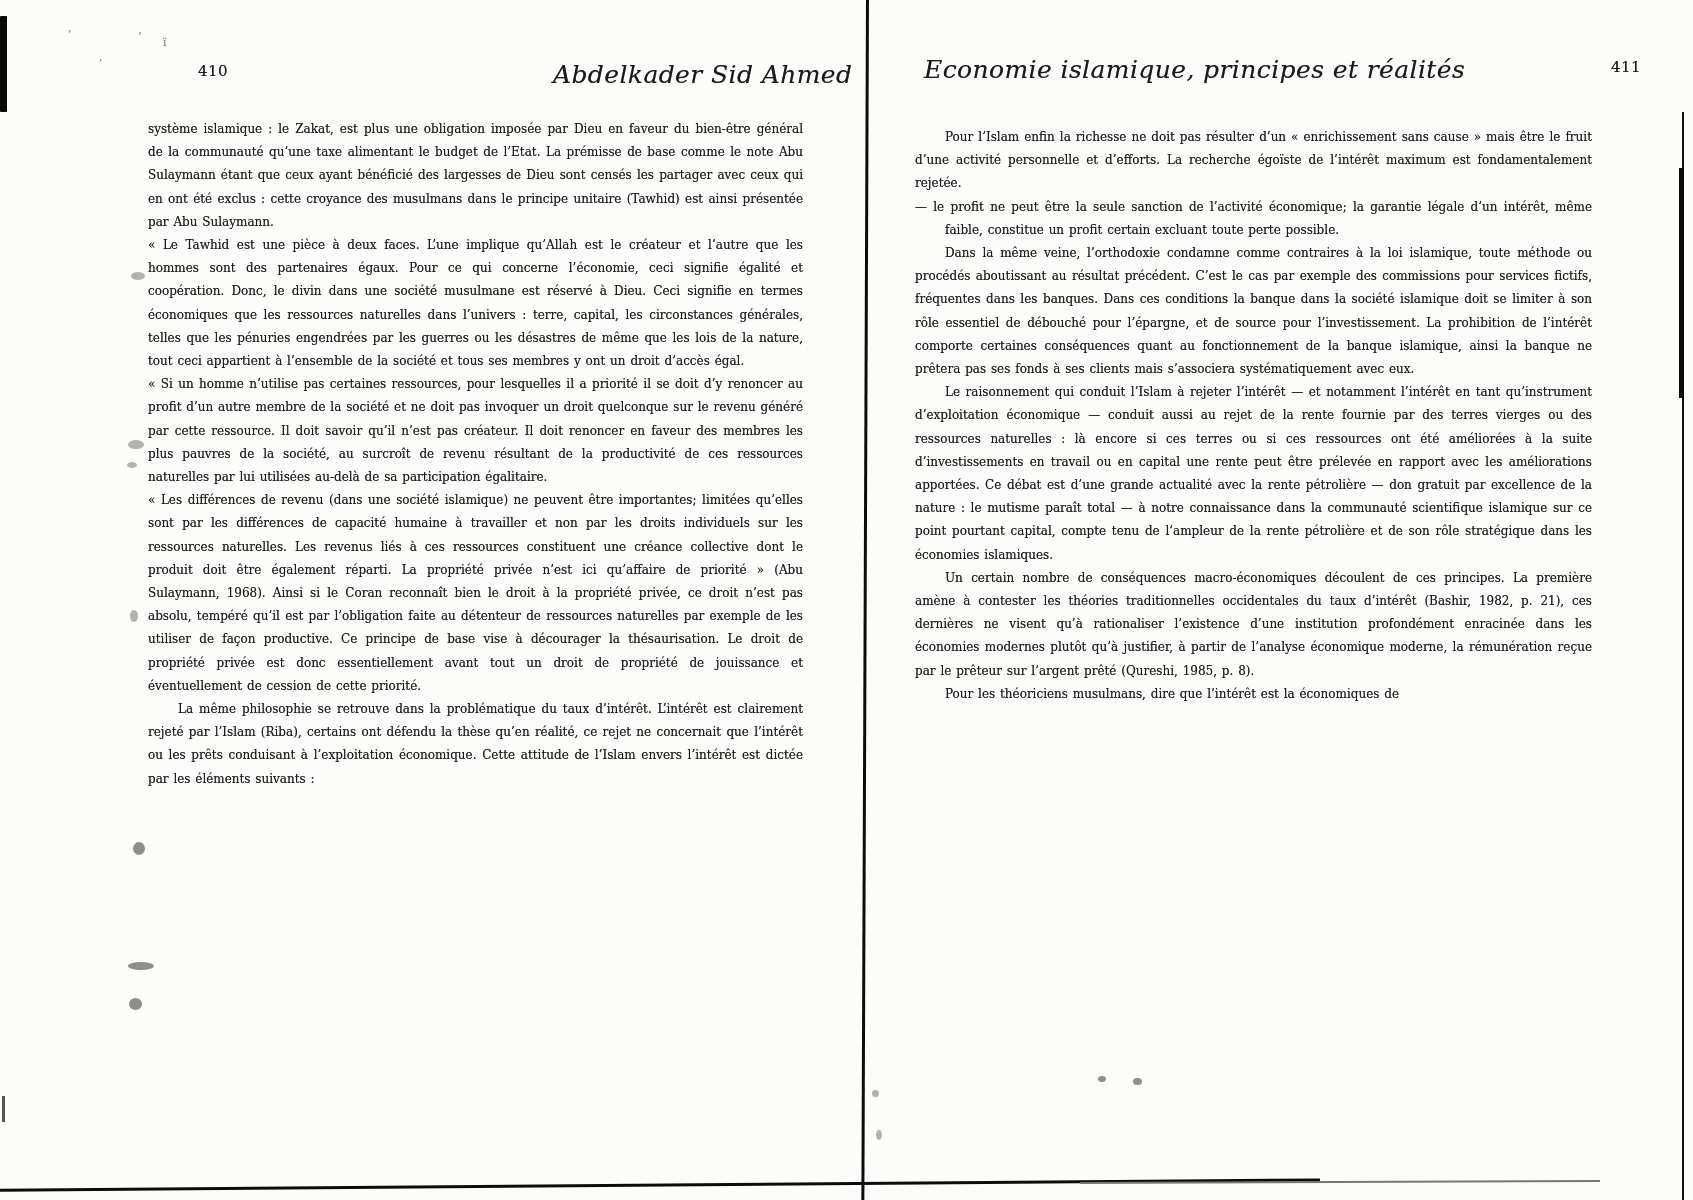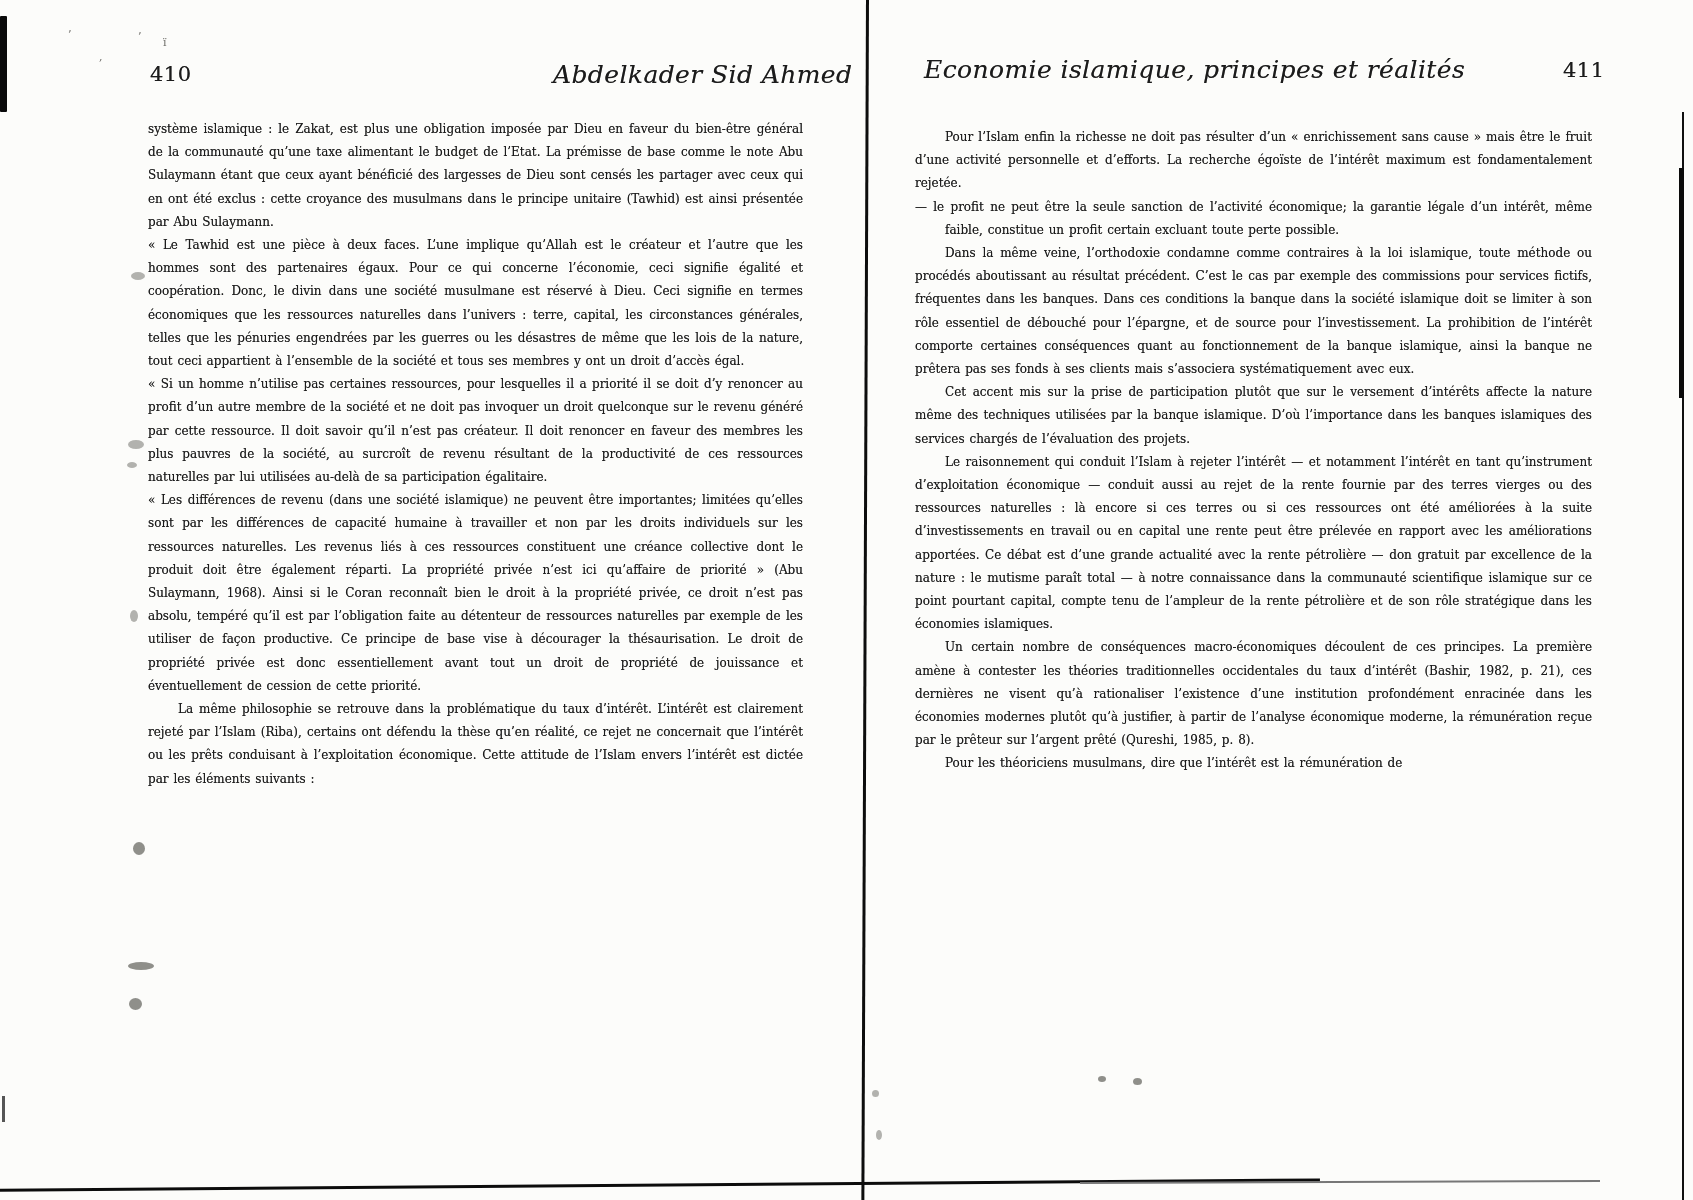--- a/index.html
+++ b/index.html
@@ -5,21 +5,21 @@
   html,body{margin:0;padding:0;background:#e8e8e6;}
   .scan{
     position:relative;
     width:1693px;height:1200px;
     background:#fcfcfa;
     overflow:hidden;
     font-family:"DejaVu Serif","Liberation Serif",serif;
     color:#1b1b1b;
   }
   
-  .pagenum{position:absolute;font-size:21px;letter-spacing:.5px;text-shadow:0 0 .5px rgba(0,0,0,.55);}
+  .pagenum{position:absolute;font-size:15px;letter-spacing:.5px;text-shadow:0 0 .5px rgba(0,0,0,.55);margin-left:48px;}
   .running{position:absolute;font-style:italic;font-size:25px;letter-spacing:.4px;text-shadow:0 0 .4px rgba(0,0,0,.5);}
   
   .body{
     position:absolute;
     font-size:12px;line-height:23.2px;
     text-align:justify;
     text-shadow:0 0 .45px rgba(10,10,10,.55);
     word-spacing:1px;
   }
   .body-left{left:148px;top:118px;width:655px;}
@@ -57,24 +57,23 @@
       </div>
   </div>
 
   <div>
     <span class="running" style="left:915px;top:55px;margin-left:9px;">Economie islamique, principes et réalités</span>
     <span class="pagenum" style="left:1563px;top:58px;">411</span>
     <div class="body body-right">
         <p class="para indent gap">Pour l’Islam enfin la richesse ne doit pas résulter d’un « enrichissement sans cause » mais être le fruit d’une activité personnelle et d’efforts. La recherche égoïste de l’intérêt maximum est fondamentalement rejetée.</p>
         <p class="para dash">— le profit ne peut être la seule sanction de l’activité économique; la garantie légale d’un intérêt, même faible, constitue un profit certain excluant toute perte possible.</p>
         <p class="para indent">Dans la même veine, l’orthodoxie condamne comme contraires à la loi islamique, toute méthode ou procédés aboutissant au résultat précédent. C’est le cas par exemple des commissions pour services fictifs, fréquentes dans les banques. Dans ces conditions la banque dans la société islamique doit se limiter à son rôle essentiel de débouché pour l’épargne, et de source pour l’investissement. La prohibition de l’intérêt comporte certaines conséquences quant au fonctionnement de la banque islamique, ainsi la banque ne prêtera pas ses fonds à ses clients mais s’associera systématiquement avec eux.</p>
-        <p class="para indent">Cet accent mis sur la prise de participation plutôt que sur le versement d’intérêts affecte la nature même des techniques utilisées par la banque islamique. D’où l’importance dans les banques islamiques des services chargés de l’évaluation des projets.</p>
         <p class="para indent">Le raisonnement qui conduit l’Islam à rejeter l’intérêt — et notamment l’intérêt en tant qu’instrument d’exploitation économique — conduit aussi au rejet de la rente fournie par des terres vierges ou des ressources naturelles : là encore si ces terres ou si ces ressources ont été améliorées à la suite d’investissements en travail ou en capital une rente peut être prélevée en rapport avec les améliorations apportées. Ce débat est d’une grande actualité avec la rente pétrolière — don gratuit par excellence de la nature : le mutisme paraît total — à notre connaissance dans la communauté scientifique islamique sur ce point pourtant capital, compte tenu de l’ampleur de la rente pétrolière et de son rôle stratégique dans les économies islamiques.</p>
         <p class="para indent">Un certain nombre de conséquences macro-économiques découlent de ces principes. La première amène à contester les théories traditionnelles occidentales du taux d’intérêt (Bashir, 1982, p. 21), ces dernières ne visent qu’à rationaliser l’existence d’une institution profondément enracinée dans les économies modernes plutôt qu’à justifier, à partir de l’analyse économique moderne, la rémunération reçue par le prêteur sur l’argent prêté (Qureshi, 1985, p. 8).</p>
-        <p class="para indent">Pour les théoriciens musulmans, dire que l’intérêt est la rémunération de</p>
+        <p class="para indent">Pour les théoriciens musulmans, dire que l’intérêt est la économiques de</p>
       </div>
   </div>
 
   <div class="gutter-line"></div>
   <div class="left-edge-strip"></div>
   <div class="left-edge-strip2"></div>
   <div class="right-edge-line"></div>
   <div class="right-edge-band"></div>
   <div class="bottom-line"></div>
   <div class="bottom-line2"></div>

